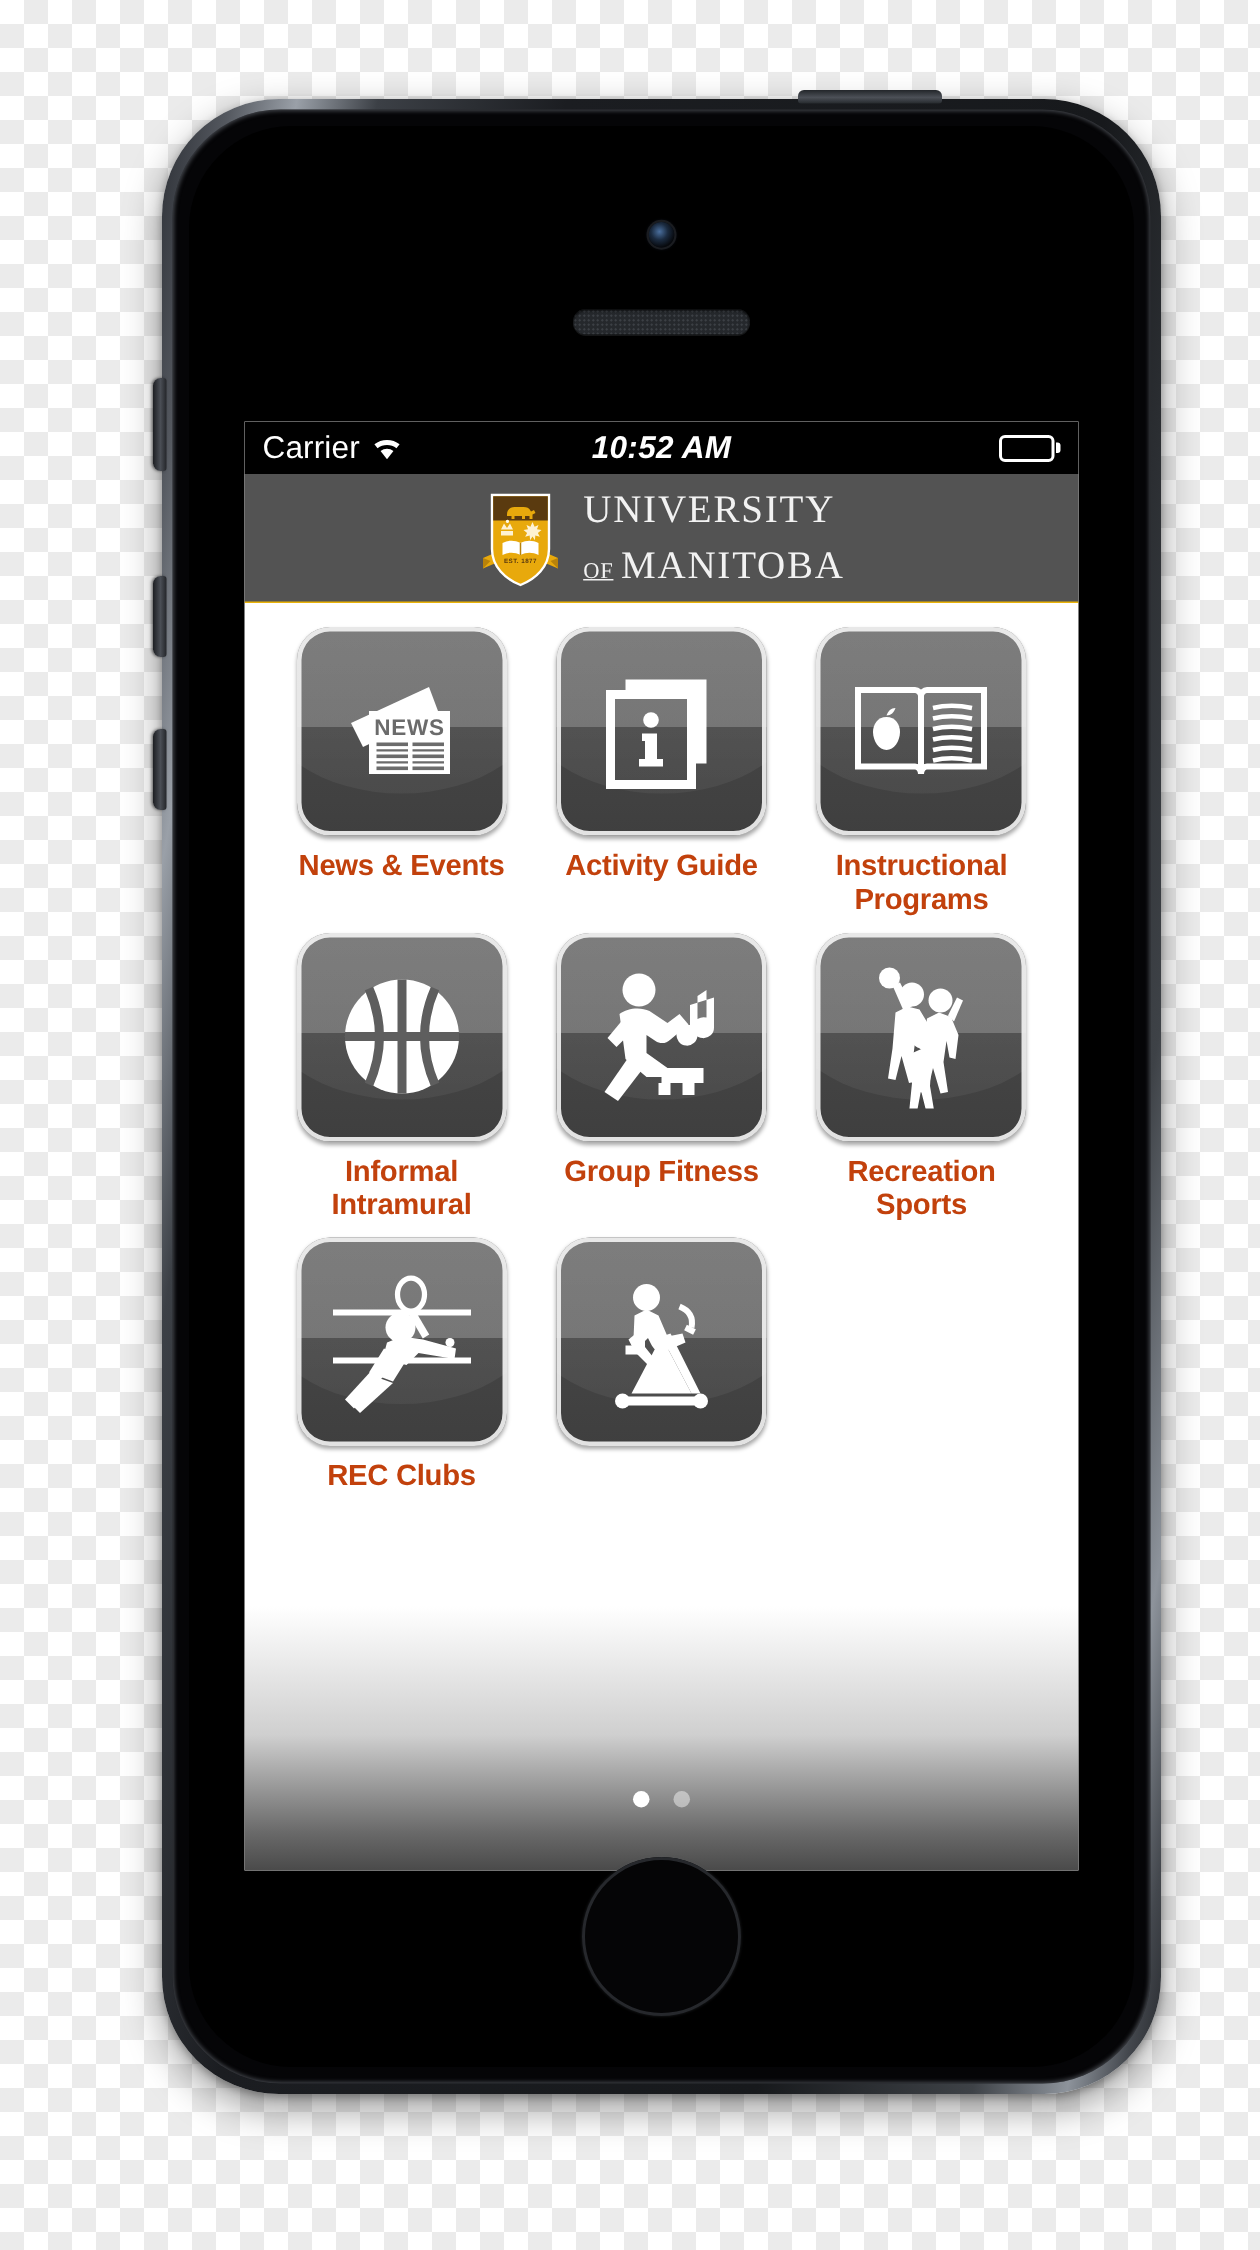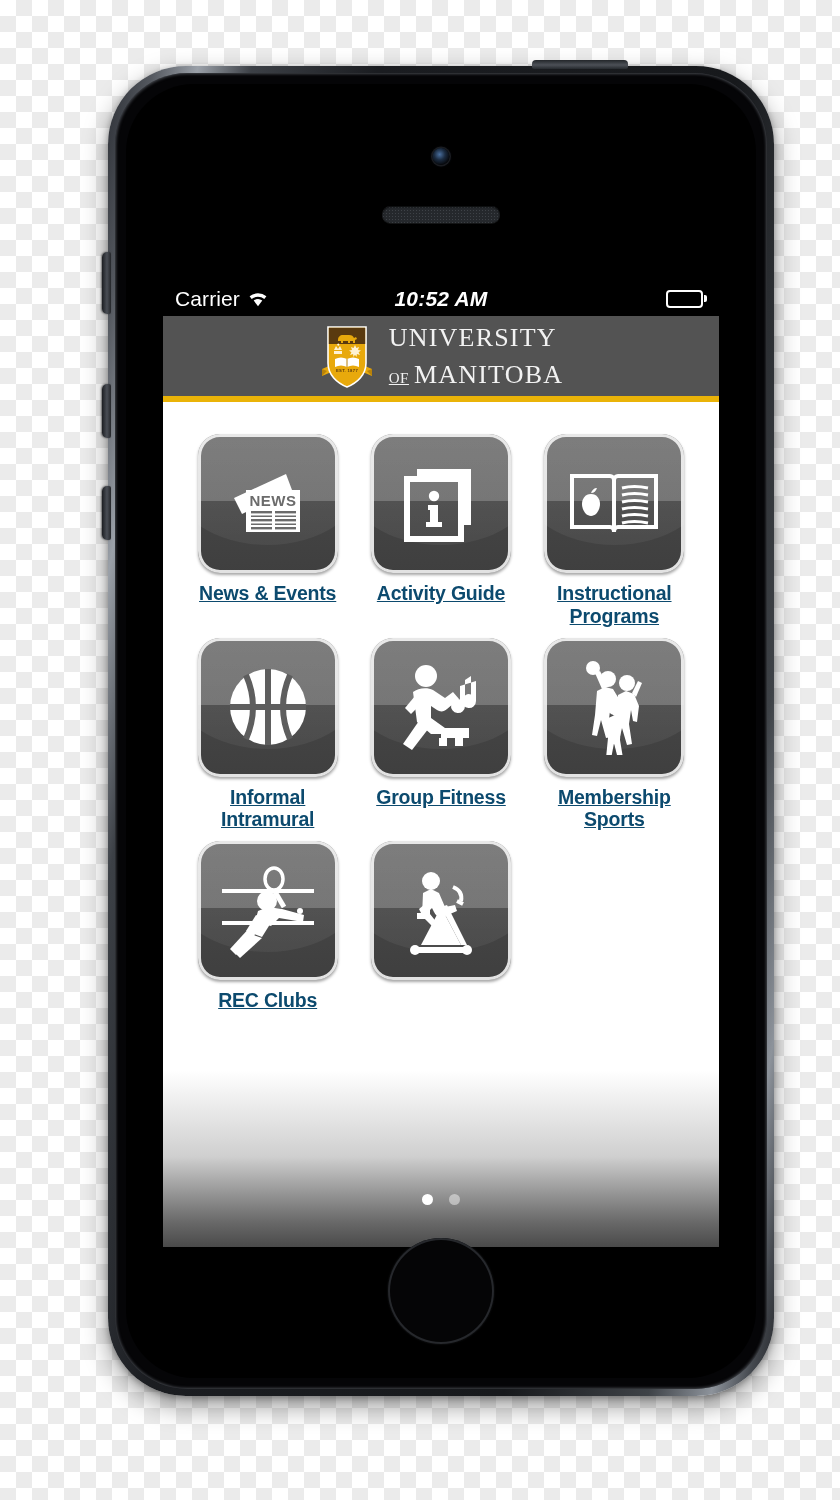--- a/index.html
+++ b/index.html
@@ -108,39 +108,39 @@
   }
   .battery-fill{ width:100%; height:100%; background:#fff; border-radius:1px; }
   .battery-cap{
     width:3px; height:7px; background:#fff; border-radius:0 2px 2px 0; margin-left:1.5px;
   }
 
   
   #app-header{
     height:86px; background:#535353;
     display:flex; align-items:center; justify-content:center;
-    border-bottom:6px solid #eab308;
+    border-bottom:1px solid #eab308;
   }
   #brand-lockup{ display:flex; align-items:center; gap:14px; }
   .crest{ width:56px; height:66px; display:block; }
   .brand-text{ color:#f2f2f2; line-height:1; }
   .brand-line1{
     font-family:"Liberation Serif", serif;
     font-size:26px; letter-spacing:1.2px;
   }
   .brand-line2{
     font-family:"Liberation Serif", serif;
     font-size:26px; letter-spacing:1.2px; margin-top:11px;
     display:flex; align-items:baseline; gap:5px;
   }
   .brand-of{ font-size:15px; text-decoration:underline; letter-spacing:.5px; }
 
   
   #app-grid{
-    padding:32px 18px 0 18px;
+    padding:16px 18px 0 18px;
     display:grid;
     grid-template-columns: repeat(3, 1fr);
     row-gap:4px;
   }
   .grid-cell{
     display:flex; flex-direction:column; align-items:center;
     padding-bottom:6px;
   }
   .tile{
     position:relative;
@@ -159,22 +159,22 @@
     content:"";
     position:absolute; left:-18%; top:-48%;
     width:136%; height:128%;
     border-radius:0 0 58% 58% / 0 0 42% 42%;
     background:linear-gradient(180deg, rgba(255,255,255,.13), rgba(255,255,255,.05));
     pointer-events:none;
   }
   .tile svg{ position:relative; z-index:2; display:block; }
   .tile-label{
     margin-top:9px;
-    font-size:19.5px; font-weight:bold; color:#0c4a6e;
-    text-align:center; line-height:1.17; letter-spacing:-.2px;text-decoration:underline;
+    font-size:19.5px; font-weight:bold; color:#c2410c;
+    text-align:center; line-height:1.17; letter-spacing:-.2px;
   }
 
   
   #page-fade{
     position:absolute; left:0; right:0; bottom:0; height:215px;
     background:linear-gradient(180deg, rgba(255,255,255,0) 0%, rgba(255,255,255,0) 18%, #cfcfcf 58%, #6a6a6a 88%, #4a4a4a 100%);
     pointer-events:none;
   }
   #page-dots{
     position:absolute; left:0; right:0; bottom:42px;
@@ -372,21 +372,21 @@
 
                   <circle cx="52" cy="24" r="8" fill="#fff"></circle>
                   <path d="M43 36 l8-4 8 3 5 12 -2 16 -4 -1 -2 -11 -2 14 3 20 -5 1 -5 -17 -4 17 -5 -1 2 -22 z" fill="#fff"></path>
                   <path d="M57 34 l6-12 4 2 -6 14 z" fill="#fff"></path>
 
                   <circle cx="40" cy="48" r="8" fill="#fff"></circle>
                   <path d="M31 60 l9-4 9 4 4 14 -3 1 -4 -10 -1 16 3 18 -5 1 -4 -16 -3 16 -5 -1 2 -20 -2 -8 z" fill="#fff"></path>
                 </svg>
               </span>
             </div>
-            <div class="tile-label"><span>Membership</span><br><span>Sports</span></div>
+            <div class="tile-label"><span>Recreation</span><br><span>Sports</span></div>
           </div>
 
           <div class="grid-cell">
             <div class="tile">
               <span>
                 <svg width="100" height="96" viewBox="0 0 100 96">
 
                   <rect x="4" y="26" width="92" height="4" fill="#fff"></rect>
                   <rect x="4" y="58" width="92" height="4" fill="#fff"></rect>
 

